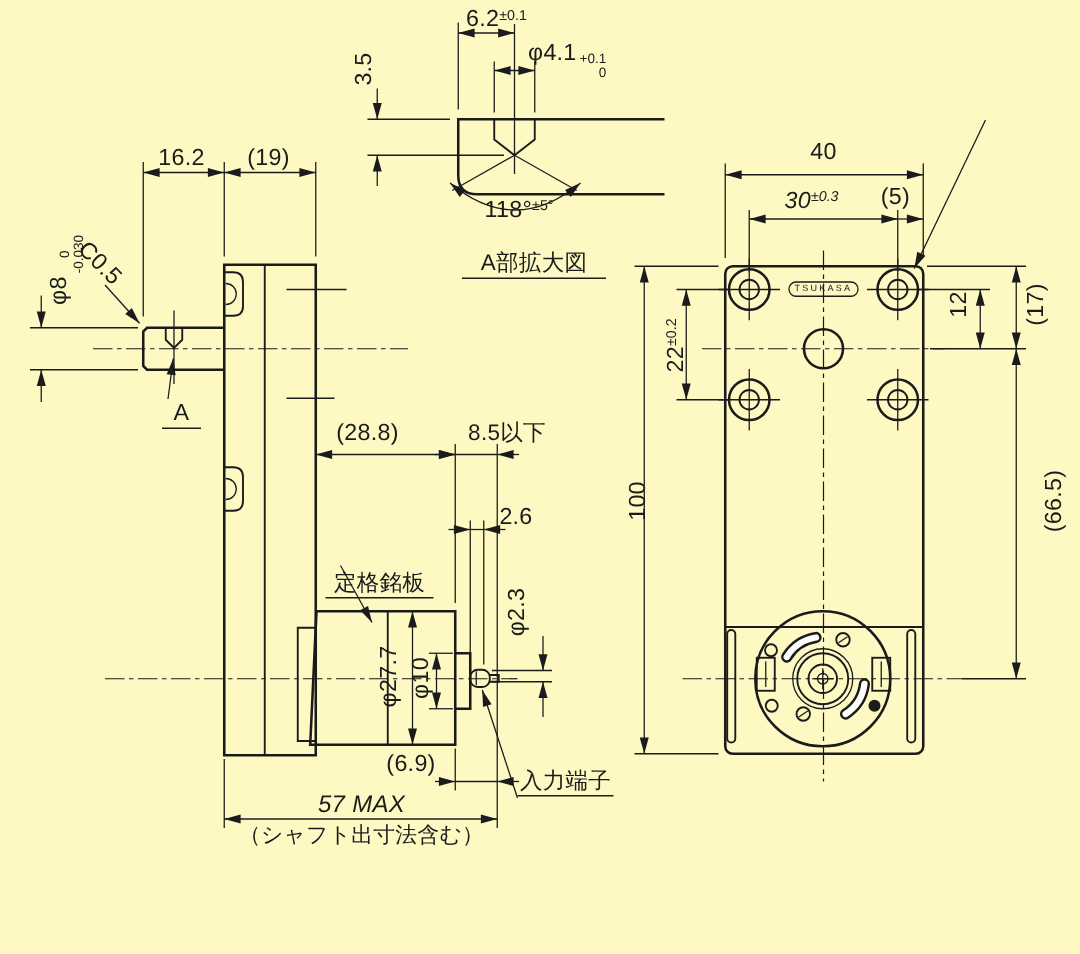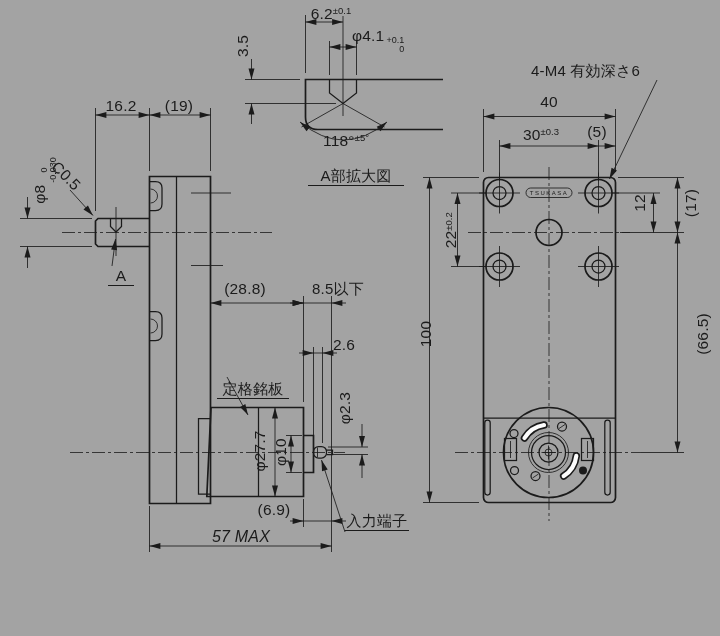--- a/index.html
+++ b/index.html
@@ -1,16 +1,16 @@
 <!DOCTYPE html>
 <html><head>
 <meta charset="utf-8">
 <style>
   html,body{margin:0;padding:0;background:#e8e8e8;}
-  #sheet{position:relative;width:720px;height:636px;background:#a3a3a3;overflow:hidden;
+  #sheet{position:relative;width:720px;height:636px;background:#fef9c3;overflow:hidden;
          font-family:"Liberation Sans",sans-serif;color:#1b1b1b;}
   svg{position:absolute;left:0;top:0;}
   .ol{fill:none;stroke:#1b1b1b;stroke-width:1.7;}
   .md{fill:none;stroke:#1b1b1b;stroke-width:1.25;}
   .th{fill:none;stroke:#1b1b1b;stroke-width:0.85;}
   .cl{fill:none;stroke:#1b1b1b;stroke-width:0.8;stroke-dasharray:13 3 3 3;}
   .dimb{fill:none;stroke:#1b1b1b;stroke-width:0.85;marker-start:url(#arr);marker-end:url(#arr);}
   .dime{fill:none;stroke:#1b1b1b;stroke-width:0.85;marker-end:url(#arr);}
   .slotA{fill:none;stroke:#1b1b1b;stroke-width:7.5;stroke-linecap:round;}
   .slotB{fill:none;stroke:#fdfdfd;stroke-width:4.2;stroke-linecap:round;}
@@ -249,25 +249,25 @@
 <div class="t ctr u" style="left:108px;top:267px;width:26px;"><span>A</span></div>
 <div class="t ctr" style="left:210px;top:280px;width:70px;"><span>(28.8)</span></div>
 <div class="t ctr jp" style="left:303px;top:280px;width:70px;"><span>8.5以下</span></div>
 <div class="t ctr" style="left:324px;top:336px;width:40px;"><span>2.6</span></div>
 <div class="t ctr jp u" style="left:217px;top:355px;width:72px;margin-top:25px;"><span>定格銘板</span></div>
 <div class="t ctr rot" style="left:315px;top:399px;width:60px;"><span>φ2.3</span></div>
 <div class="t ctr rot" style="left:225px;top:442px;width:70px;"><span>φ27.7</span></div>
 <div class="t ctr rot" style="left:251px;top:443px;width:60px;"><span>φ10</span></div>
 <div class="t ctr" style="left:244px;top:501px;width:60px;"><span>(6.9)</span></div>
 <div class="t ctr big" style="left:201px;top:528px;width:80px;"><span>57 MAX</span></div>
+<div class="t ctr" style="left:151px;top:548px;width:180px;font-size:14.5px;"><span>（シャフト出寸法含む）</span></div>
 <div class="t ctr jp u" style="left:345px;top:512px;width:64px;"><span>入力端子</span></div>
 
-<div class="t jp" style="left:531px;top:62px;"><span>4-M4 有効深さ6</span></div>
 <div class="t ctr" style="left:524px;top:93px;width:50px;"><span>40</span></div>
-<div class="t ctr" style="left:505px;top:123px;width:72px;"><span>30</span><span class="tol">±0.3</span></div>
+<div class="t ctr" style="left:505px;top:123px;width:72px;font-style:italic;"><span>30</span><span class="tol">±0.3</span></div>
 <div class="t ctr" style="left:575px;top:123px;width:44px;"><span>(5)</span></div>
 <div class="t ctr rot" style="left:410px;top:220px;width:80px;"><span>22</span><span class="tol">±0.2</span></div>
 <div class="t ctr rot" style="left:620px;top:194px;width:40px;"><span>12</span></div>
 <div class="t ctr rot" style="left:661px;top:194px;width:60px;"><span>(17)</span></div>
 <div class="t ctr rot" style="left:396px;top:325px;width:60px;"><span>100</span></div>
 <div class="t ctr rot" style="left:663px;top:325px;width:80px;"><span>(66.5)</span></div>
 <div class="logo"><span>TSUKASA</span></div>
 
 
 </div>

